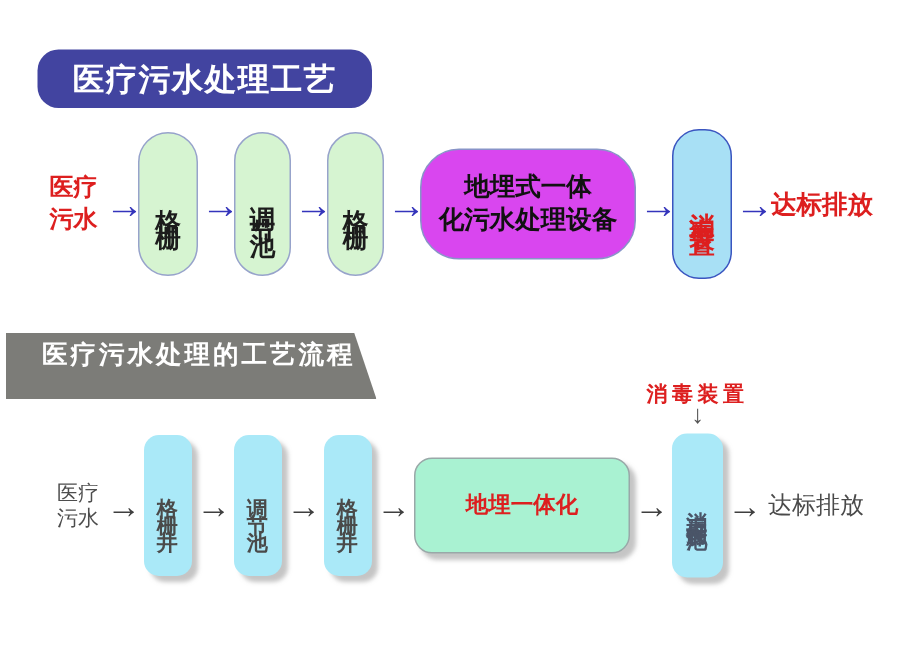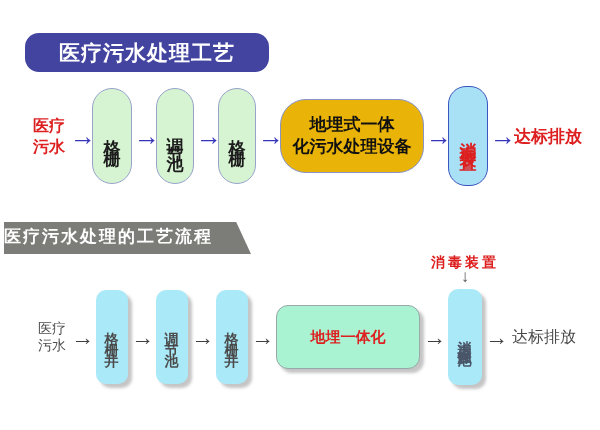--- a/index.html
+++ b/index.html
@@ -10,21 +10,21 @@
   }
   .canvas {
     position: relative;
     width: 600px; height: 430px;
     background: #ffffff;
   }
 
   
   .top-title {
     position: absolute; left: 25px; top: 33px;
-    width: 244px; height: 39px;
+    width: 223px; height: 39px;
     background: #4244a0;
     border-radius: 14px;
     color: #ffffff;
     font-size: 21px; font-weight: bold; letter-spacing: 1px;
     display: flex; align-items: center; justify-content: center;
     white-space: nowrap;
   }
   .flow {
     position: absolute;
     display: flex; align-items: center;
@@ -56,21 +56,21 @@
     border-radius: 20px;
   }
   .green-pill.narrow { width: 38px; }
   .green-pill .vtext {
     color: #1c1c1c; font-size: 17px; font-weight: 600; letter-spacing: 11px;
   }
   .pill-3 .vtext { letter-spacing: 9px; }
   .bigbox-top {
     flex: 0 0 auto;
     width: 144px; height: 74px;
-    background: #eab308;
+    background: #d946ef;
     border: 1.5px solid #8894c8;
     border-radius: 26px;
     display: flex; flex-direction: column; align-items: center; justify-content: center;
     color: #111111; font-size: 17px; font-weight: 600; line-height: 22px;
     white-space: nowrap;
   }
   .blue-pill {
     width: 40px; height: 100px;
     background: #a8e0f5;
     border: 1.5px solid #3a55c0;
@@ -80,27 +80,27 @@
     color: #dd1f1f; font-size: 17px; font-weight: bold; letter-spacing: 4px;
   }
   .out-top {
     color: #dd1f1f; font-size: 17px; font-weight: bold; white-space: nowrap;
     margin-left: 2px;
   }
 
   
   .ribbon {
     position: absolute; left: 4px; top: 222px;
-    width: 247px; height: 32px;
+    width: 247px; height: 44px;
     background: #7c7c78;
     clip-path: polygon(0 0, 94% 0, 100% 100%, 0 100%);
     color: #ffffff;
     font-family: "Liberation Serif", "DejaVu Serif", serif;
     font-size: 17px; font-weight: bold; letter-spacing: 2px;
-    line-height: 30px; 
+    line-height: 30px; padding-left: 24px;
     white-space: nowrap;
   }
   .flow-bottom { left: 36px; top: 285px; height: 104px; gap: 3px; }
   .src-bottom {
     width: 32px;
     color: #4d4d4d; font-size: 14px; line-height: 17px;
     text-align: center; word-break: break-all;
   }
   .cyan-pill {
     width: 32px; height: 94px;

